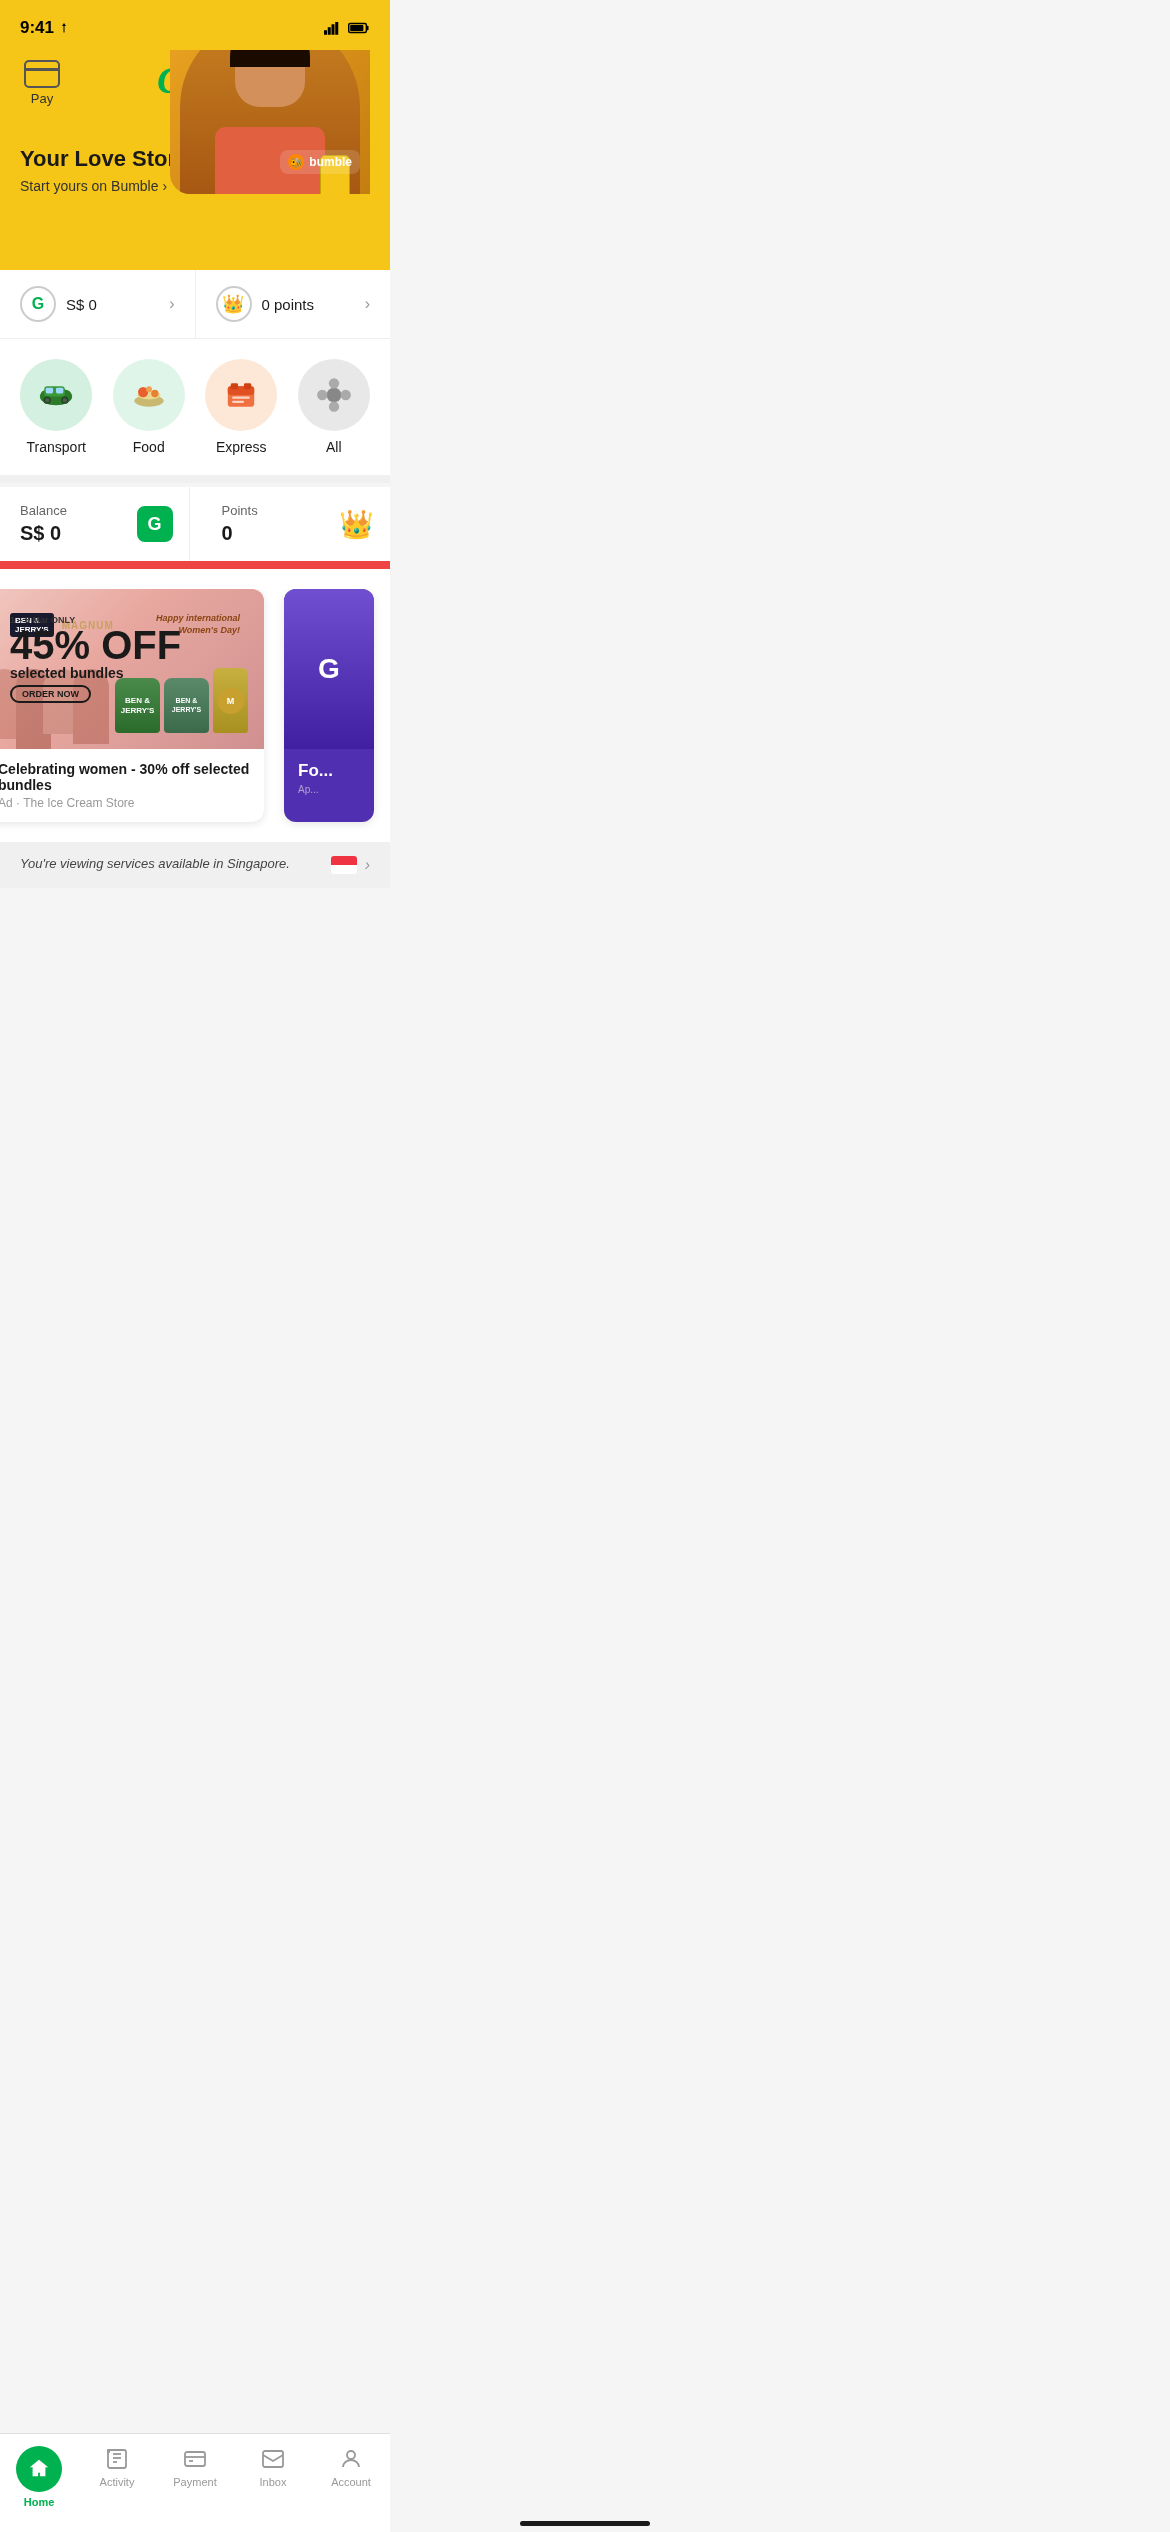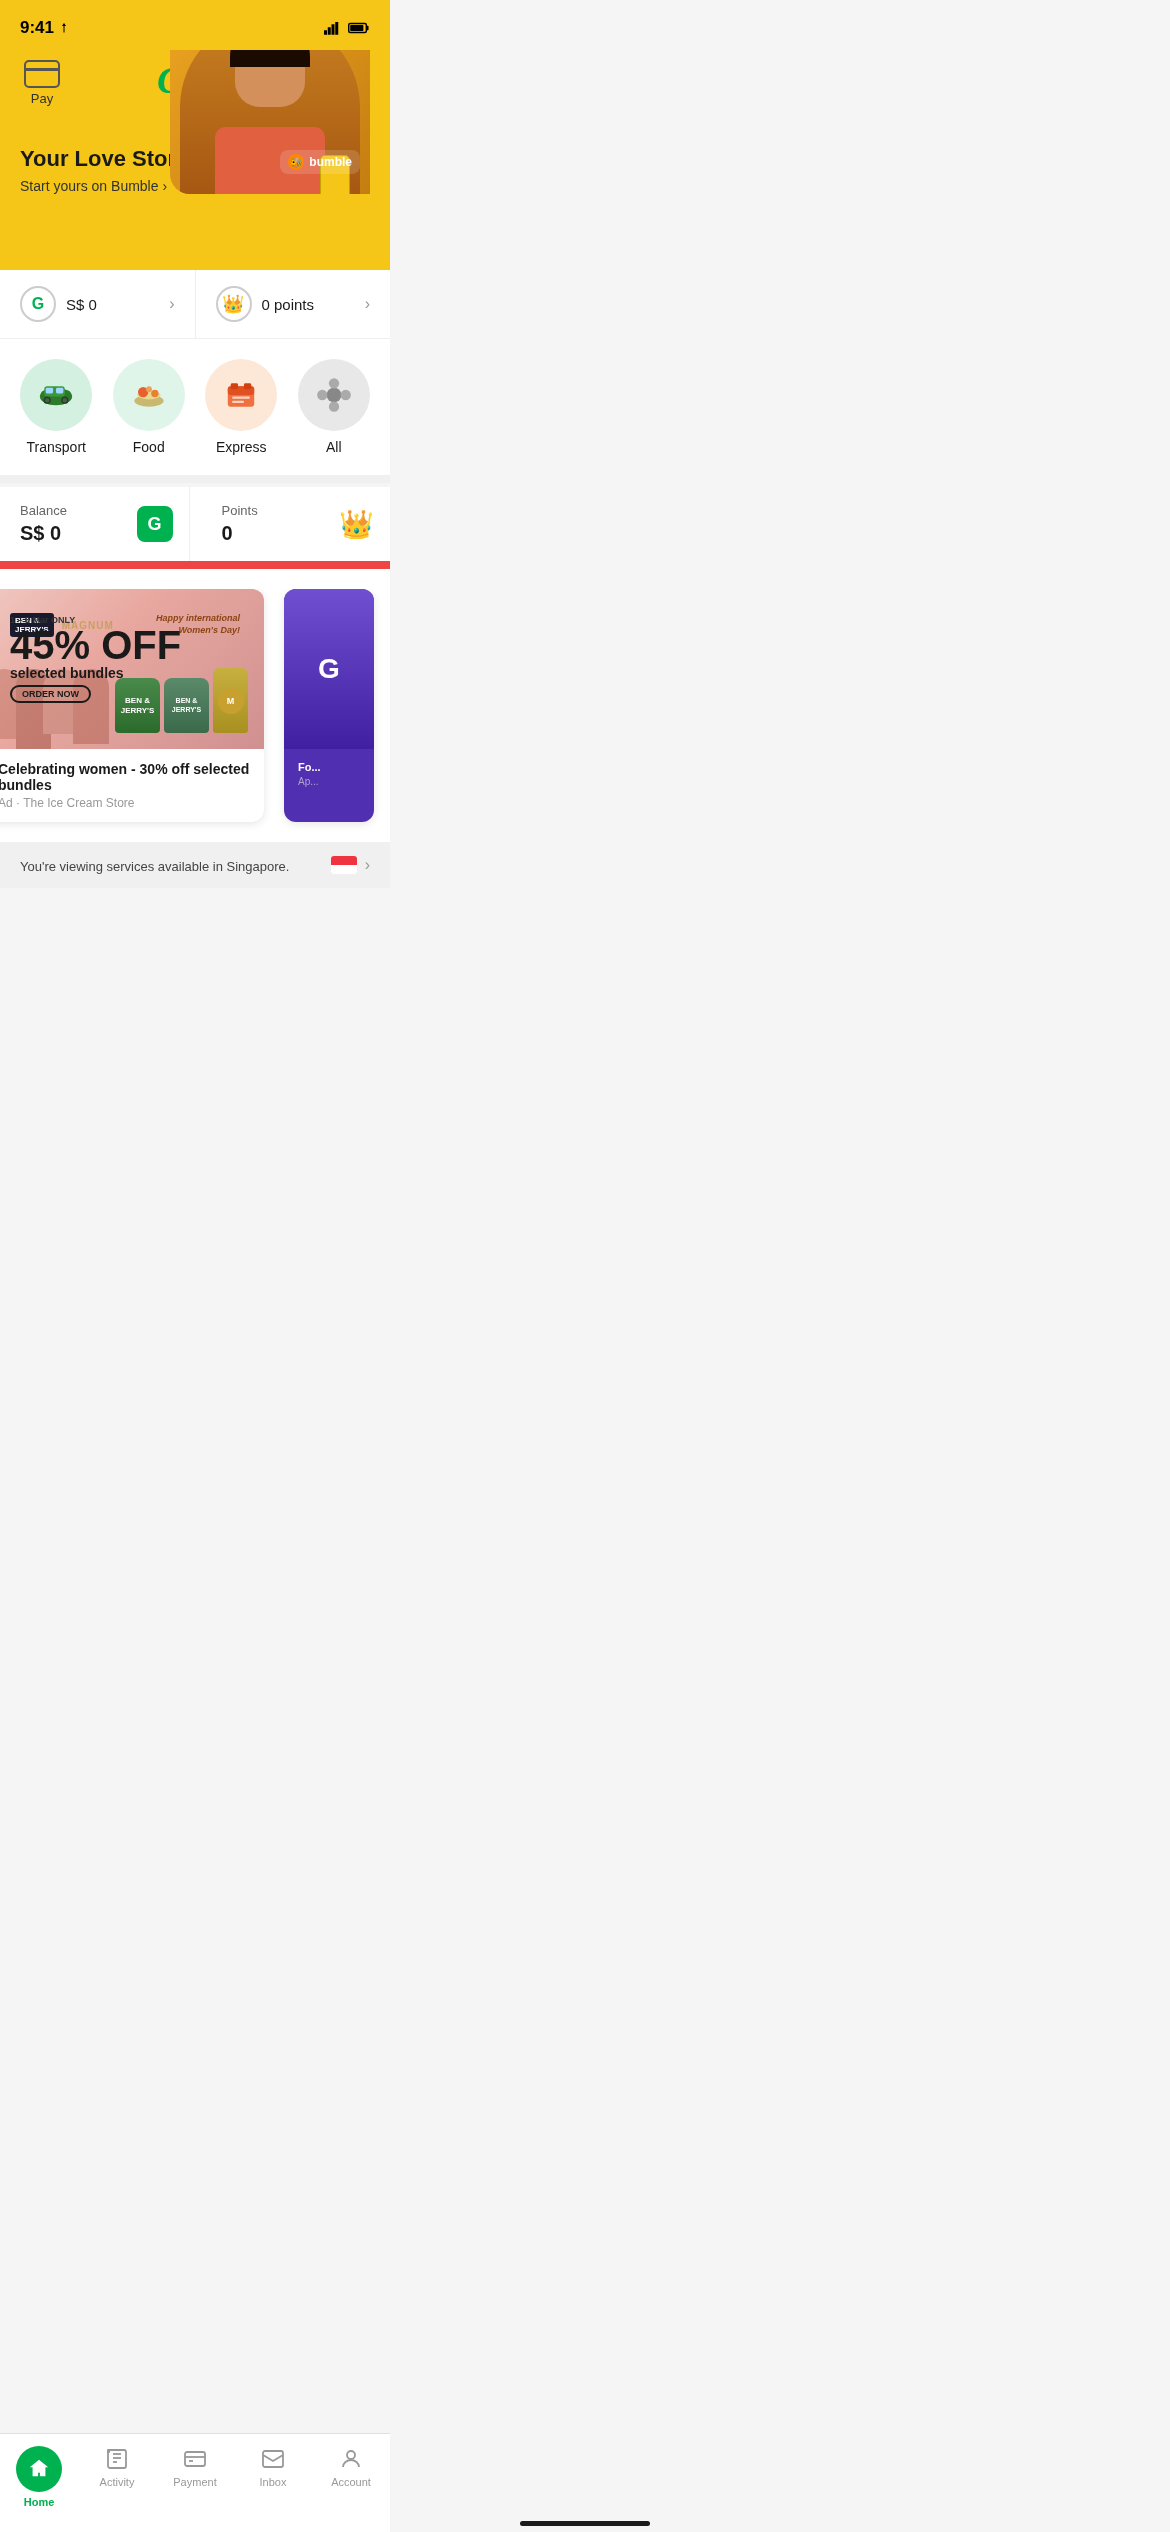--- a/index.html
+++ b/index.html
@@ -389,22 +389,23 @@
       font-weight: 800;
       color: #1a1a1a;
       margin-top: 4px;
     }
 
     
     .sg-banner {
       background: #f0f0f0;
       padding: 14px 20px;
       display: flex;
-      align-items: flex-end;
+      align-items: flex-start;
       justify-content: space-between;
+      font-style: italic;
     }
     .sg-text {
       font-size: 13px;
       color: #444;
     }
     .sg-flag-arrow {
       display: flex;
       align-items: center;
       gap: 8px;
     }
@@ -678,21 +679,21 @@
           <span>Ad · The Ice Cream Store</span>
         </div>
       </div>
     </div>
 
     <div class="promo-card" style="min-width:90px; background:#5030b0;">
       <div class="promo-card-image-2" style="height:160px; background:linear-gradient(to bottom, #7050d0, #4020a0);">
         <div style="color:white; font-size:28px; font-weight:900; text-align:center;">G</div>
       </div>
       <div class="promo-card-desc" style="background:#5030b0;">
-        <div class="promo-card-title" style="color:white; font-size:11px;">Fo...</div>
+        <div class="promo-card-title" style="color:white; font-size:17px;">Fo...</div>
         <div class="promo-card-ad" style="color:#b0a0d0; font-size:10px;">Ap...</div>
       </div>
     </div>
   </div>
 </div>
 
 <div class="sg-banner">
   <span class="sg-text">You're viewing services available in Singapore.</span>
   <div class="sg-flag-arrow">
     <div class="sg-flag">

